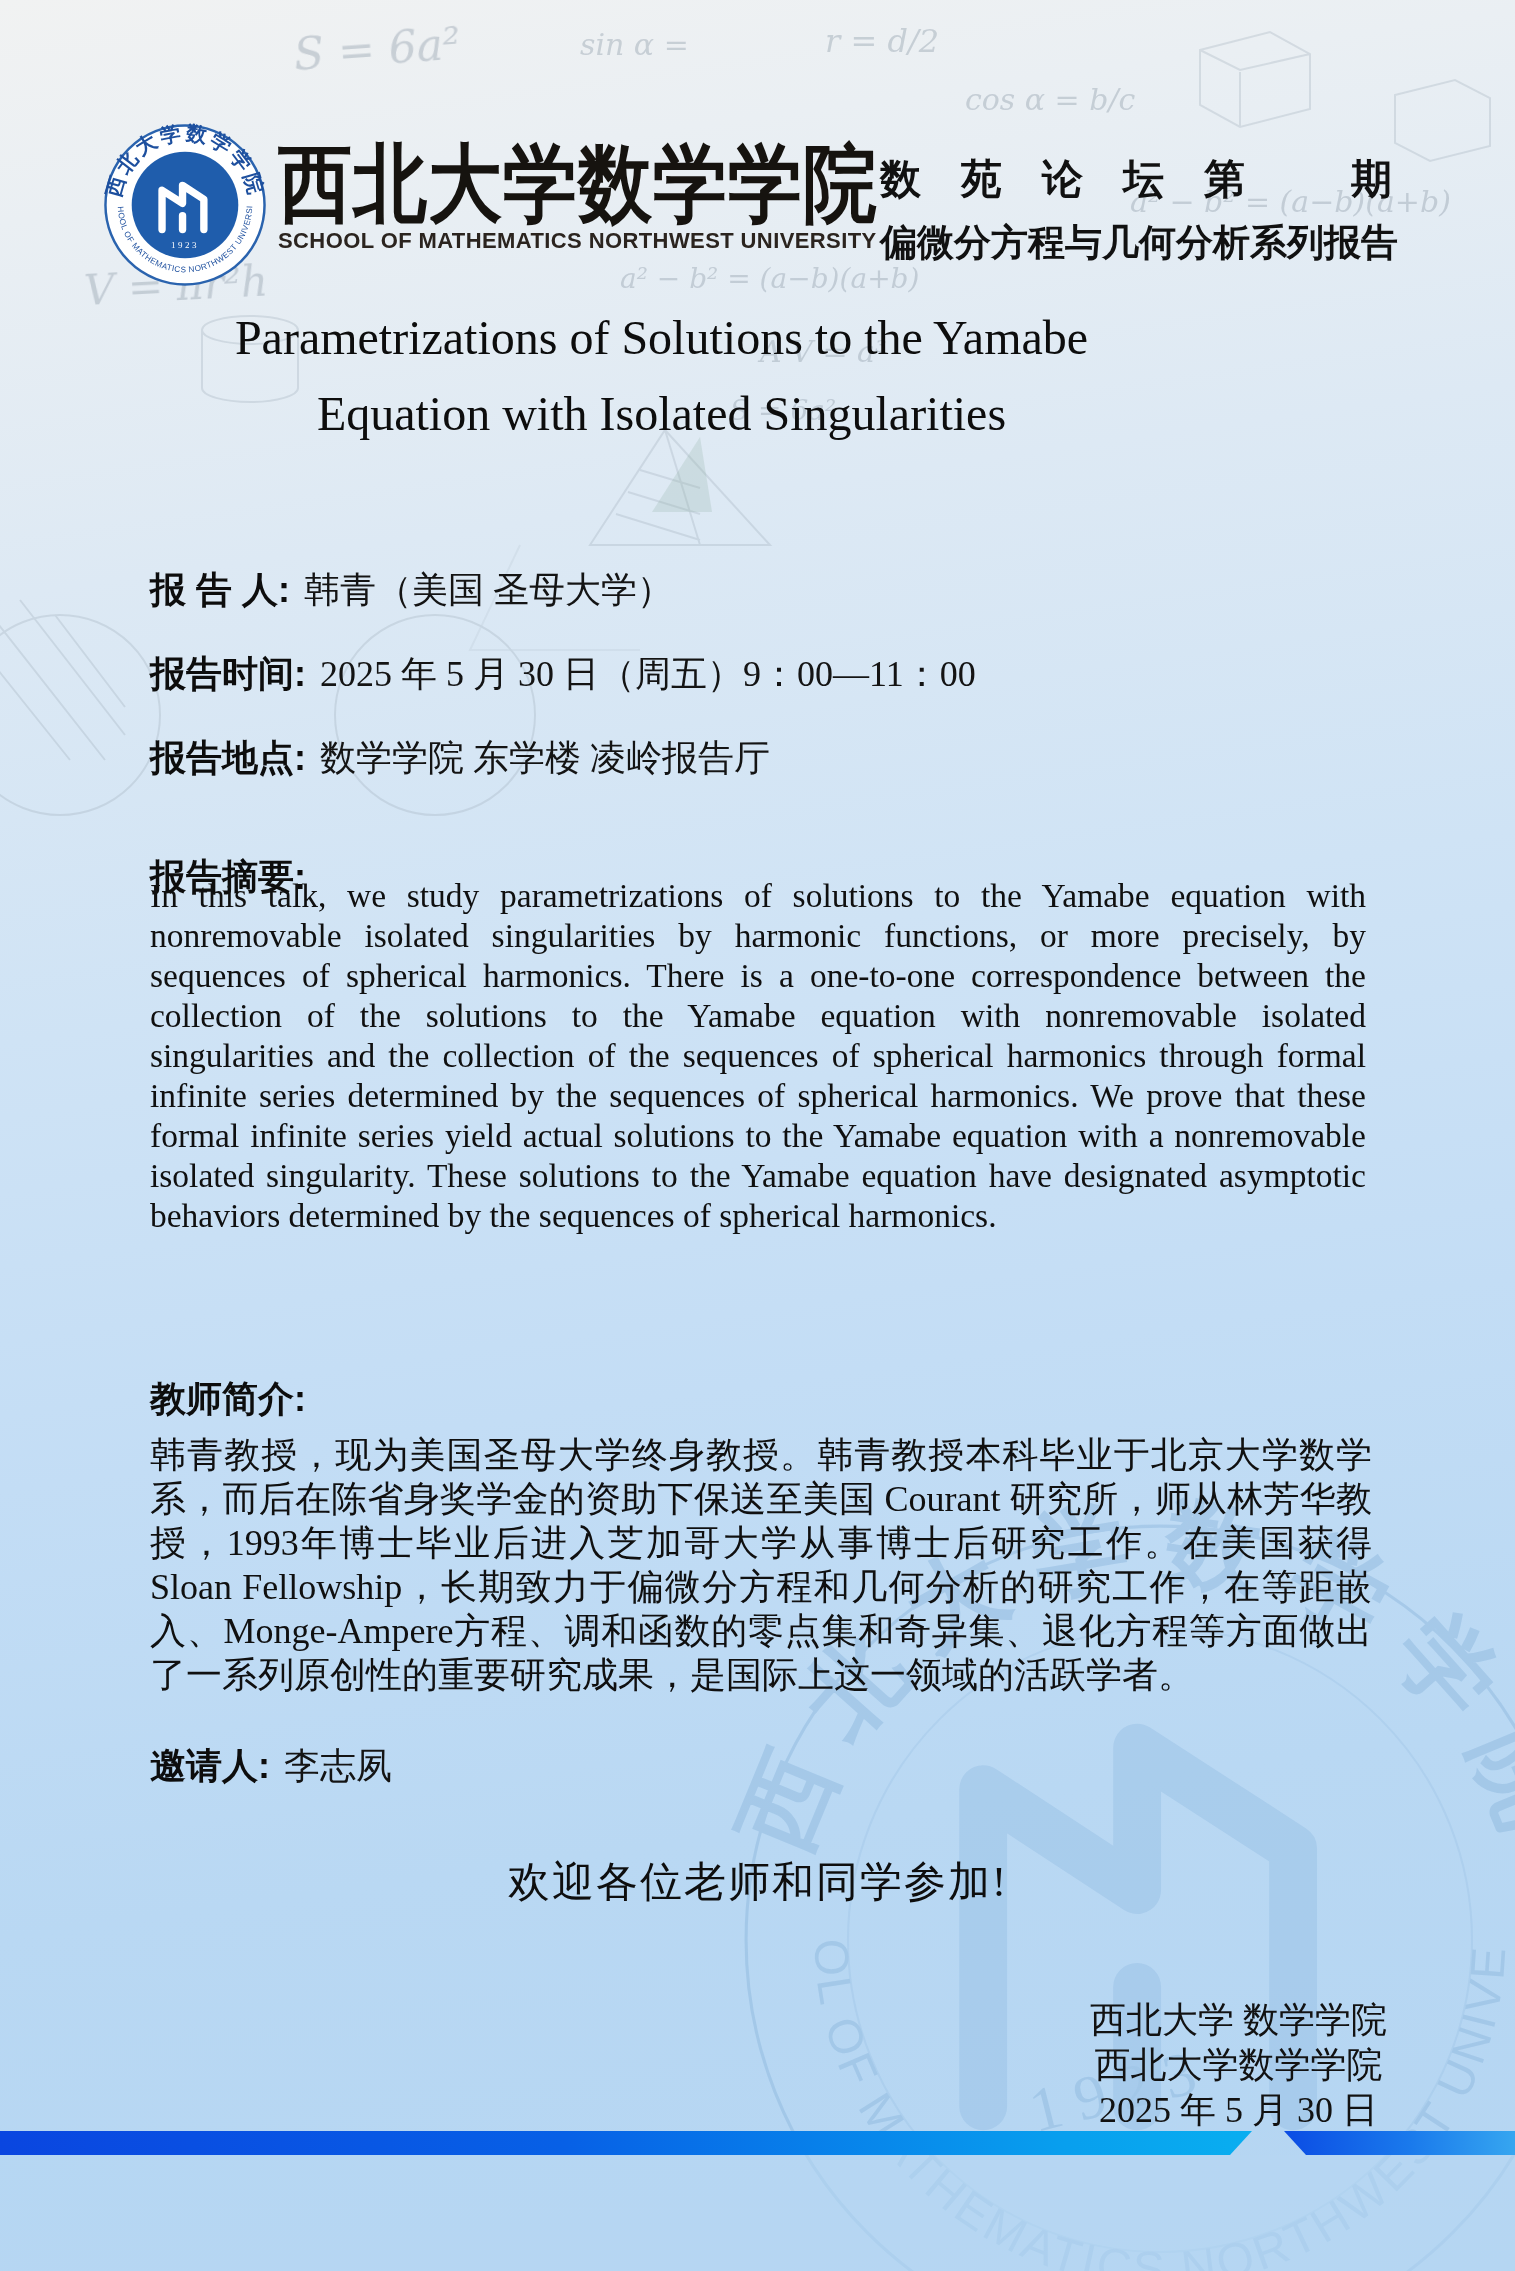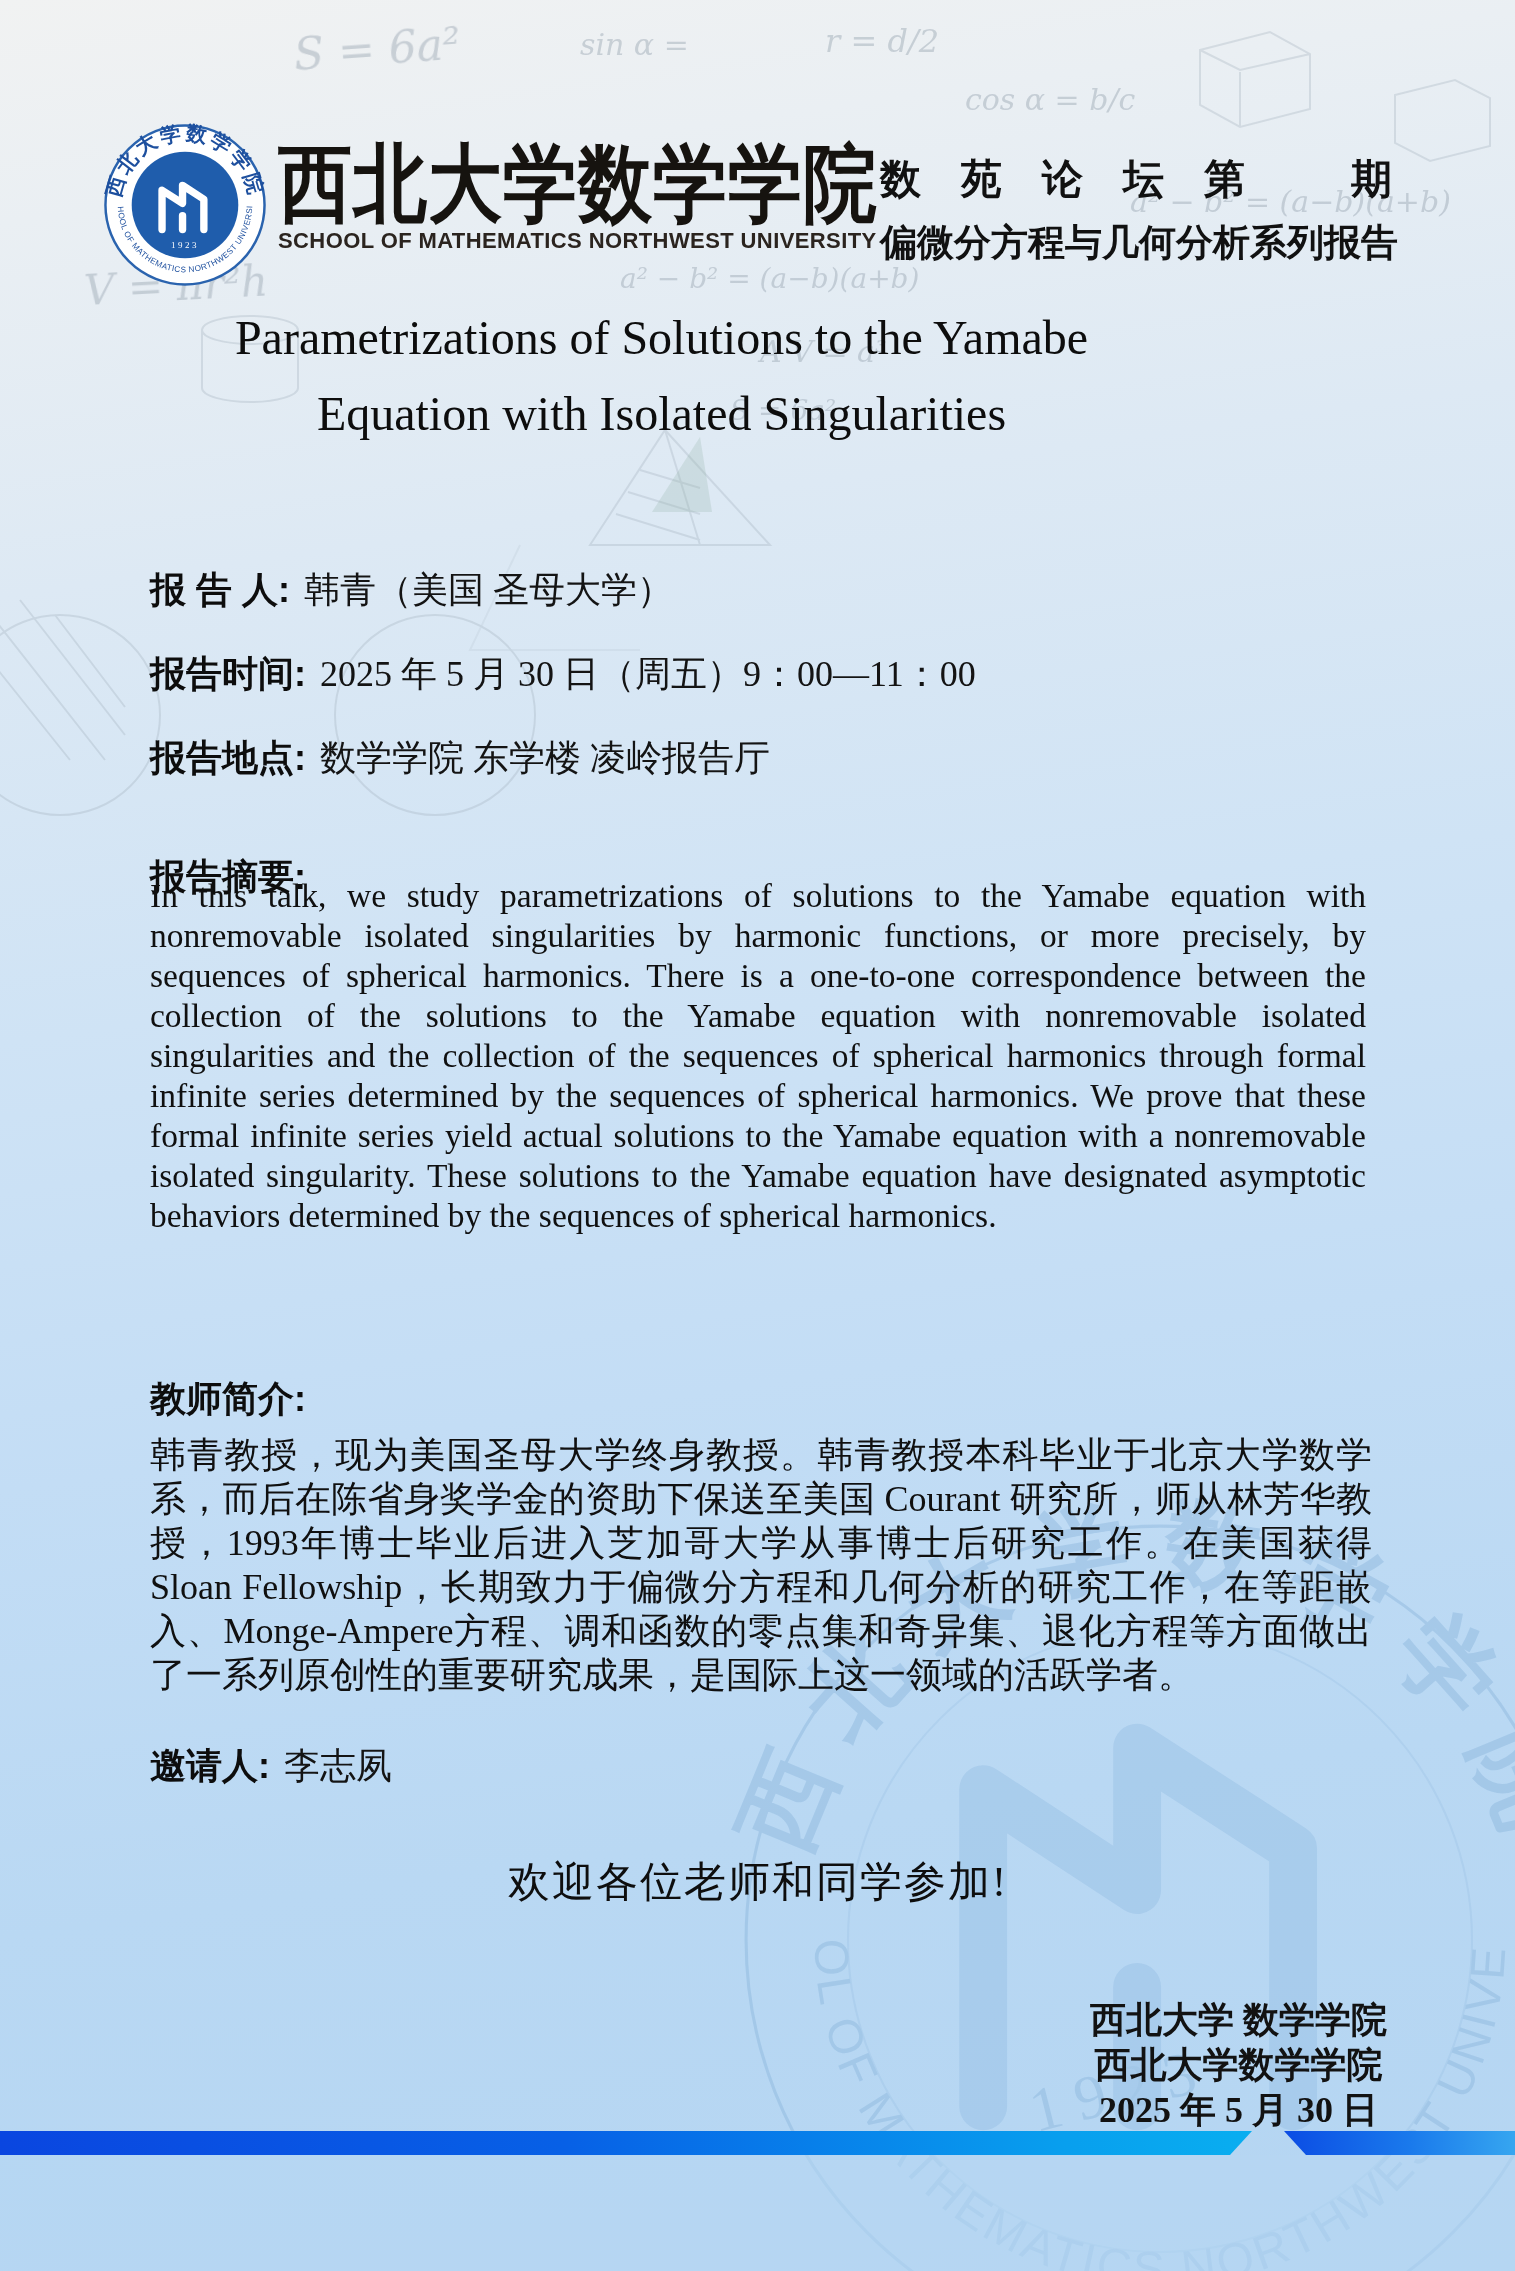--- a/index.html
+++ b/index.html
@@ -40,21 +40,21 @@
     text-align:justify; font-family:"Liberation Serif", serif; color:#101010;}
   .bio-label{top:1348px;}
   .bio-body{left:150px; top:1392px; width:1222px; font-size:36px; line-height:44px;
     text-align:justify; font-family:"Liberation Serif", serif; color:#101010;margin-top:41px;}
 
   .row-invite{top:1742px;}
   .welcome{left:150px; top:1822px; width:1216px; text-align:center; font-size:42px;
     font-family:"Liberation Serif", serif; color:#0e0e0e; letter-spacing:2px;margin-top:32px;}
 
   .footer{right:128px; top:1998px; text-align:center; font-size:36px; line-height:45px;
-    font-family:"Liberation Serif", serif; color:#121212;font-weight:bold;}
+    font-family:"Liberation Serif", serif; color:#121212;}
 
   
   .stripe-left{left:0; top:2131px; width:1252px; height:24px;
     background:linear-gradient(90deg,#0a46e0 0%,#0760e6 45%,#089fee 85%,#09aef0 100%);
     clip-path:polygon(0 0,100% 0,calc(100% - 22px) 100%,0 100%);}
   .stripe-right{left:1284px; top:2131px; width:231px; height:24px;
     background:linear-gradient(90deg,#0b4ce4 0%,#1a7aec 55%,#36a6f0 100%);
     clip-path:polygon(0 0,100% 0,100% 100%,22px 100%);}
   .below-stripe{left:0; top:2155px; width:1515px; height:116px; background:#b6d7f3; opacity:.55;}
 </style>

